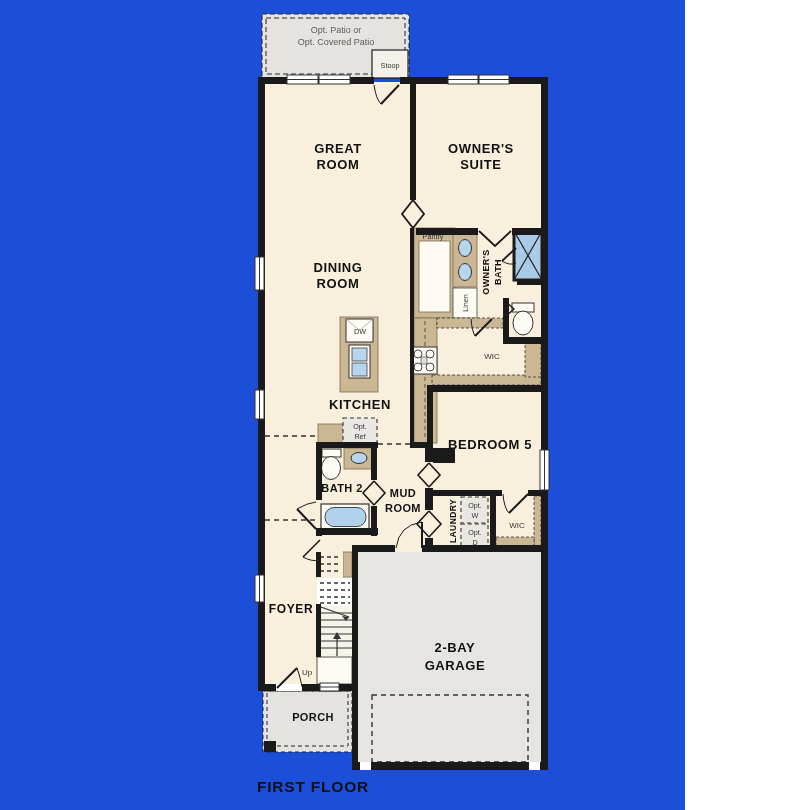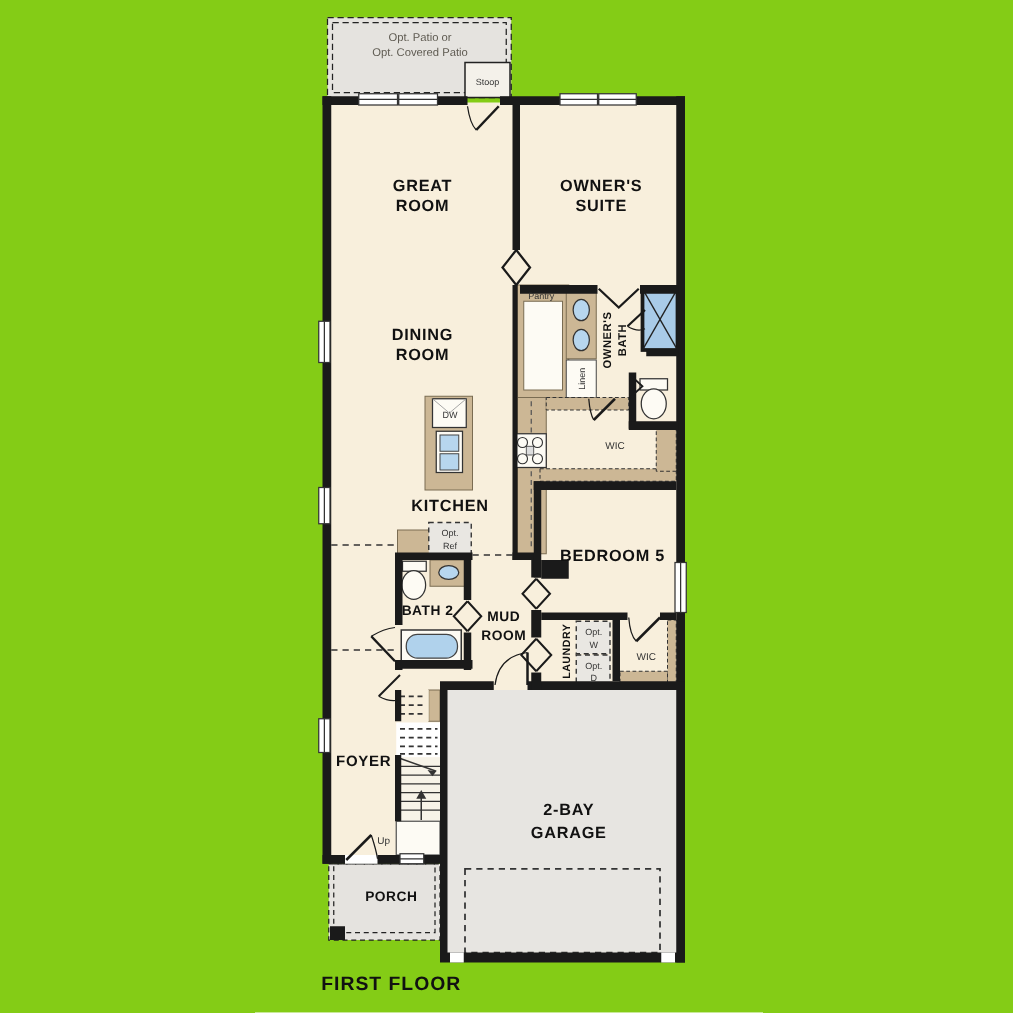--- a/index.html
+++ b/index.html
@@ -1,16 +1,16 @@
 <!DOCTYPE html>
 <html><head>
 <meta charset="utf-8">
 <style>
   html,body{margin:0;padding:0;background:#fff;}
-  .page{width:810px;height:810px;position:relative;background:#84cc16;font-family:"Liberation Sans",sans-serif;}
+  .page{width:685px;height:810px;position:relative;background:#1d4ed8;font-family:"Liberation Sans",sans-serif;}
   svg text{font-family:"Liberation Sans",sans-serif;fill:#111;}
   .room-lbl{font-weight:bold;font-size:13px;letter-spacing:.6px;}
   .room-lbl-sm{font-weight:bold;font-size:11px;letter-spacing:.4px;}
   .tiny-lbl{font-size:8px;fill:#333;}
   .micro-lbl{font-size:7.2px;fill:#333;}
   .patio-lbl{font-size:9px;fill:#5f5b52;}
   .rot-lbl{font-weight:bold;font-size:9px;letter-spacing:.4px;}
   .title-lbl{font-weight:bold;font-size:15.5px;letter-spacing:.8px;}
 </style>
 </head>

